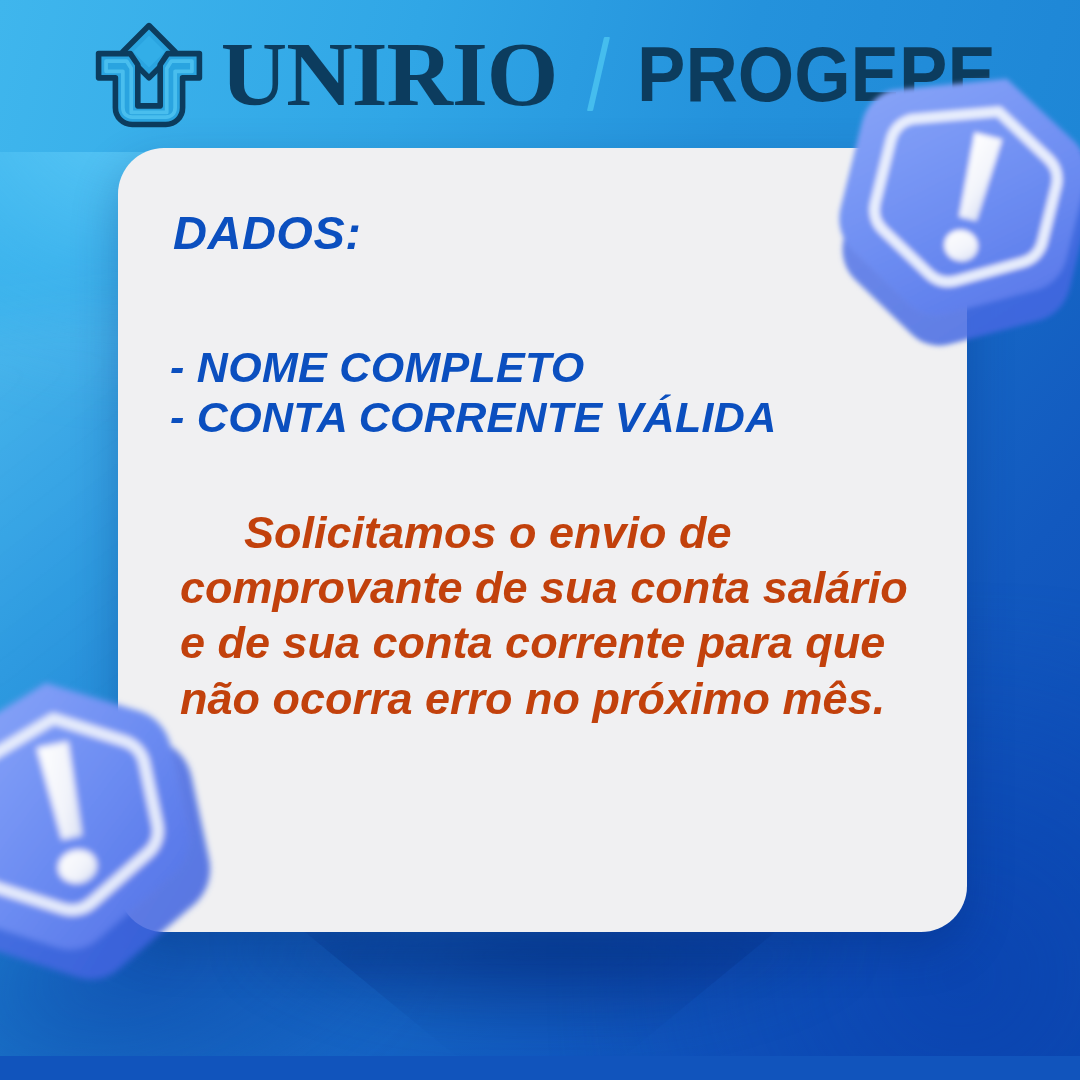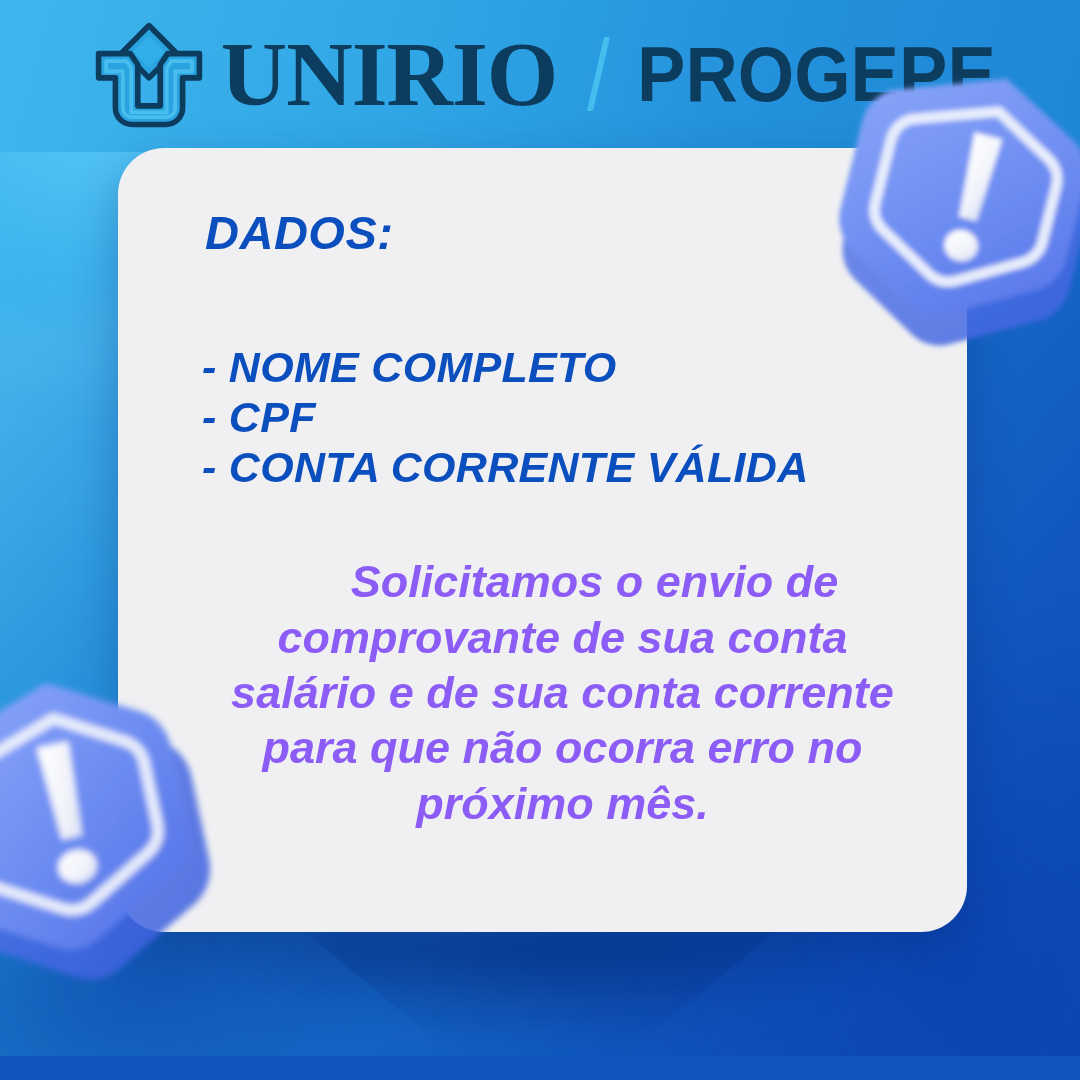--- a/index.html
+++ b/index.html
@@ -63,35 +63,35 @@
       filter:blur(16px);}
   .card-shadow2{position:absolute;left:300px;top:928px;width:480px;height:150px;
       background:linear-gradient(180deg, rgba(5,45,130,.42) 0%, rgba(5,45,130,0) 70%);
       filter:blur(22px);clip-path:polygon(0 0,100% 0,62% 100%,38% 100%);}
 
   
   .card{position:absolute;left:118px;top:148px;width:849px;height:784px;
       background:#F0F0F2;border-radius:46px;
       box-shadow:0 18px 46px rgba(3,35,110,.30);}
 
-  .card-inner{position:absolute;inset:0;padding:60px 40px 0 84px;box-sizing:border-box;}
+  .card-inner{position:absolute;inset:0;padding:60px 40px 0 52px;box-sizing:border-box;}
 
   .heading{
       font-weight:700;font-style:italic;font-size:47px;line-height:1.05;
       color:#0B4FBF;letter-spacing:.5px;margin:0 0 0 3px;}
 
   .list{list-style:none;margin:86px 0 0 0;padding:0;}
   .list li{
       font-weight:700;font-style:italic;font-size:43px;line-height:1.155;
       color:#0B4FBF;letter-spacing:.3px;white-space:nowrap;}
 
   .para{
       margin:62px 14px 4px 10px;
       font-weight:700;font-style:italic;font-size:45px;line-height:1.23;
-      color:#8b5cf6;text-align:center;text-indent:64px;letter-spacing:0px;}
+      color:#c2410c;text-indent:64px;letter-spacing:0px;}
 
   
   .badge{position:absolute;}
   .badge svg{display:block;overflow:visible;}
   .badge-tr{right:-26px;top:62px;width:260px;height:280px;transform:rotate(14deg);}
   .badge-bl{left:-66px;top:666px;width:280px;height:300px;transform:rotate(-12deg);}
 </style>
 </head>
 <body>
 
@@ -127,21 +127,20 @@
   <div class="card-shadow"></div>
   <div class="card-shadow2"></div>
 
   <div class="card">
     <div class="card-inner">
 
       <div class="heading">DADOS:</div>
 
       <ul class="list">
         <li>- NOME COMPLETO</li>
-        <li>- CPF</li>
         <li>- CONTA CORRENTE VÁLIDA</li>
       </ul>
 
       <p class="para">Solicitamos o envio de comprovante de sua conta salário e de sua conta corrente para que não ocorra erro no próximo mês.</p>
     </div>
   </div>
 
   <div class="badge badge-tr">
     <svg viewBox="0 0 200 215" aria-hidden="true">
       <defs>

